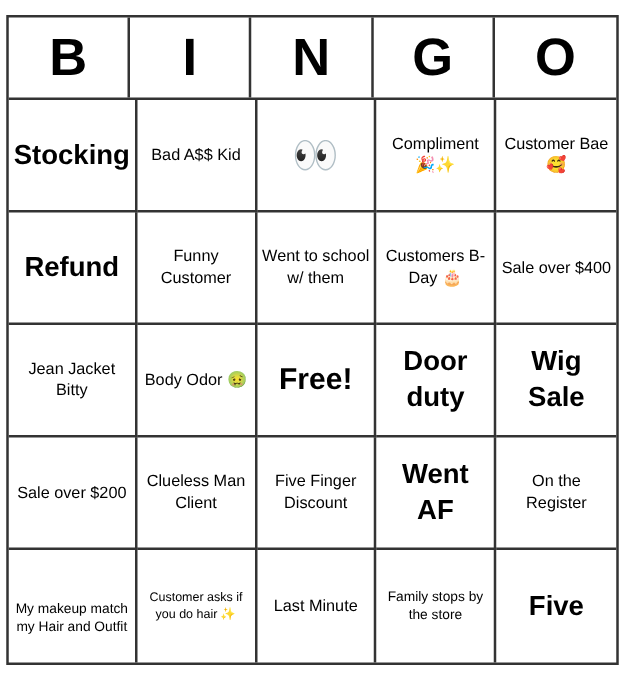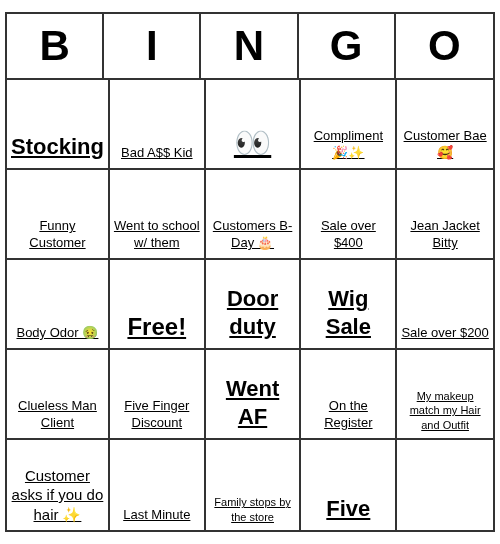--- a/index.html
+++ b/index.html
@@ -34,29 +34,28 @@
     }
     .bingo-grid {
       display: grid;
       grid-template-columns: repeat(5, 1fr);
     }
     .bingo-cell {
       border-right: 2px solid #333;
       border-bottom: 2px solid #333;
       min-height: 90px;
       display: flex;
-      align-items: flex-end;
+      align-items: center;
       justify-content: center;
       text-align: center;
       padding: 6px 4px;
       font-size: 13px;
       font-weight: 500;
       line-height: 1.3;
       position: relative;
-      text-decoration: underline;
     }
     .bingo-cell:nth-child(5n) {
       border-right: none;
     }
     .bingo-cell:nth-child(n+21) {
       border-bottom: none;
     }
     .bingo-cell.free {
       font-size: 22px;
       font-weight: bold;
@@ -92,20 +91,23 @@
       <span class="cell-text" style="font-size:30px;">👀</span>
     </div>
     <div class="bingo-cell">
       <span class="cell-text">Compliment 🎉✨</span>
     </div>
     <div class="bingo-cell">
       <span class="cell-text">Customer Bae 🥰</span>
     </div>
 
     <div class="bingo-cell">
+      <span class="cell-text large-text">Refund</span>
+    </div>
+    <div class="bingo-cell">
       <span class="cell-text">Funny Customer</span>
     </div>
     <div class="bingo-cell">
       <span class="cell-text">Went to school w/ them</span>
     </div>
     <div class="bingo-cell">
       <span class="cell-text">Customers B-Day 🎂</span>
     </div>
     <div class="bingo-cell">
       <span class="cell-text">Sale over $400</span>
@@ -140,21 +142,21 @@
       <span class="cell-text large-text">Went AF</span>
     </div>
     <div class="bingo-cell">
       <span class="cell-text">On the Register</span>
     </div>
 
     <div class="bingo-cell">
       <span class="cell-text" style="font-size:11px;margin-top:19px;">My makeup match my Hair and Outfit</span>
     </div>
     <div class="bingo-cell">
-      <span class="cell-text" style="font-size:15px;">Customer asks if you do hair ✨</span>
+      <span class="cell-text" style="font-size:10px;">Customer asks if you do hair ✨</span>
     </div>
     <div class="bingo-cell">
       <span class="cell-text">Last Minute</span>
     </div>
     <div class="bingo-cell">
       <span class="cell-text" style="font-size:11px;">Family stops by the store</span>
     </div>
     <div class="bingo-cell">
       <span class="cell-text large-text">Five</span>
     </div>

